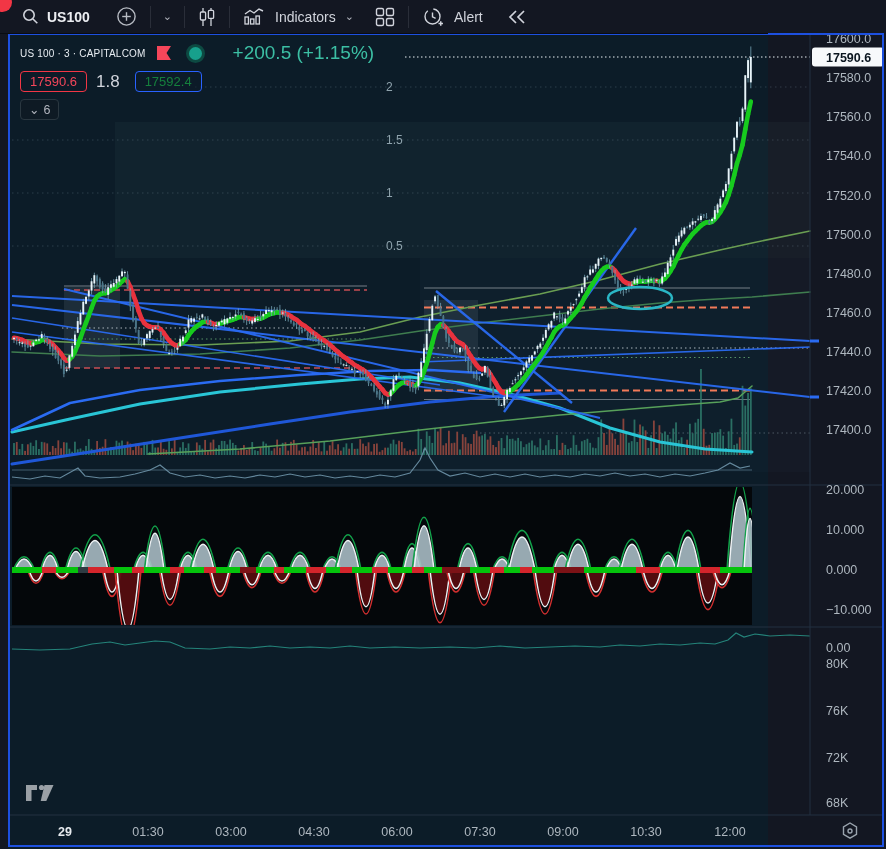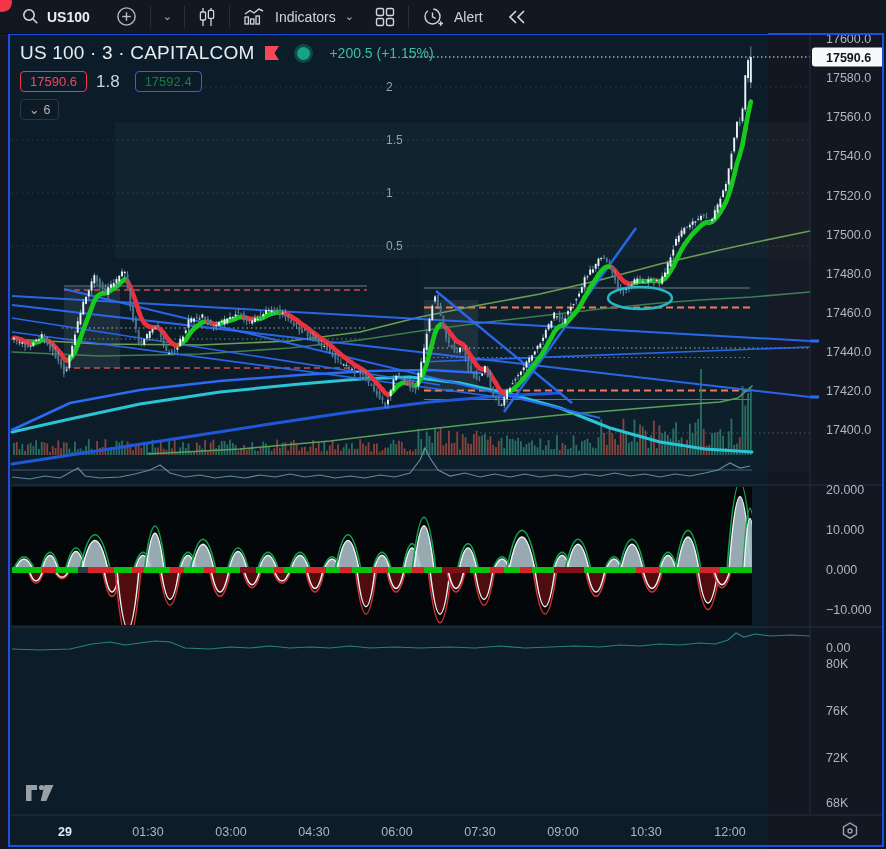--- a/index.html
+++ b/index.html
@@ -24,24 +24,24 @@
   #chart{position:absolute;inset:0;z-index:1}
   #chart text{font-family:"Liberation Sans",sans-serif}
   .axis-txt{fill:#aeb7bf;font-size:12.5px}
   .axis-txt.major{fill:#e6eaee;font-weight:bold}
   .scale-faint{fill:#8fa3ad;font-size:12px}
   #border{position:absolute;left:8px;top:33px;width:876px;height:814px;border:2px solid #1d50e0;
     box-sizing:border-box;z-index:4;pointer-events:none}
   
   .legend{position:absolute;left:20px;top:42px;z-index:3;color:#e8edf2}
   .lrow{display:flex;align-items:center;margin-bottom:7px}
-  .ltitle{font-size:19px;letter-spacing:.2px;cursor:pointer}
+  .ltitle{font-size:10px;letter-spacing:.2px;cursor:pointer}
   .flag{margin-left:10px;cursor:pointer;display:flex}
   .dot{width:13px;height:13px;border-radius:50%;background:#17a08c;border:3px solid #0d4a42;margin-left:14px;cursor:pointer}
-  .chg{color:#3cbfa4;font-size:14px;margin-left:16px}
+  .chg{color:#3cbfa4;font-size:19px;margin-left:28px}
   .pricebox{border:1.5px solid;border-radius:4px;padding:2px 9px;font-size:13px;cursor:pointer;background:rgba(12,28,40,.55)}
   .bid{border-color:#f23645;color:#f5465a}
   .ask{border-color:#2962ff;color:#15803d;margin-left:12px}
   .spread{color:#d1d4dc;font-size:17px;margin-left:9px;margin-right:3px}
   .collapse{display:inline-flex;align-items:center;gap:4px;border:1px solid #2a3740;background:#0e1a24;
     border-radius:4px;color:#b2b5be;font-size:12.5px;padding:2px 8px;cursor:pointer}
   .footer-logo{position:absolute;left:25px;top:783px;z-index:3;cursor:pointer}
 </style>
 </head>
 <body>

